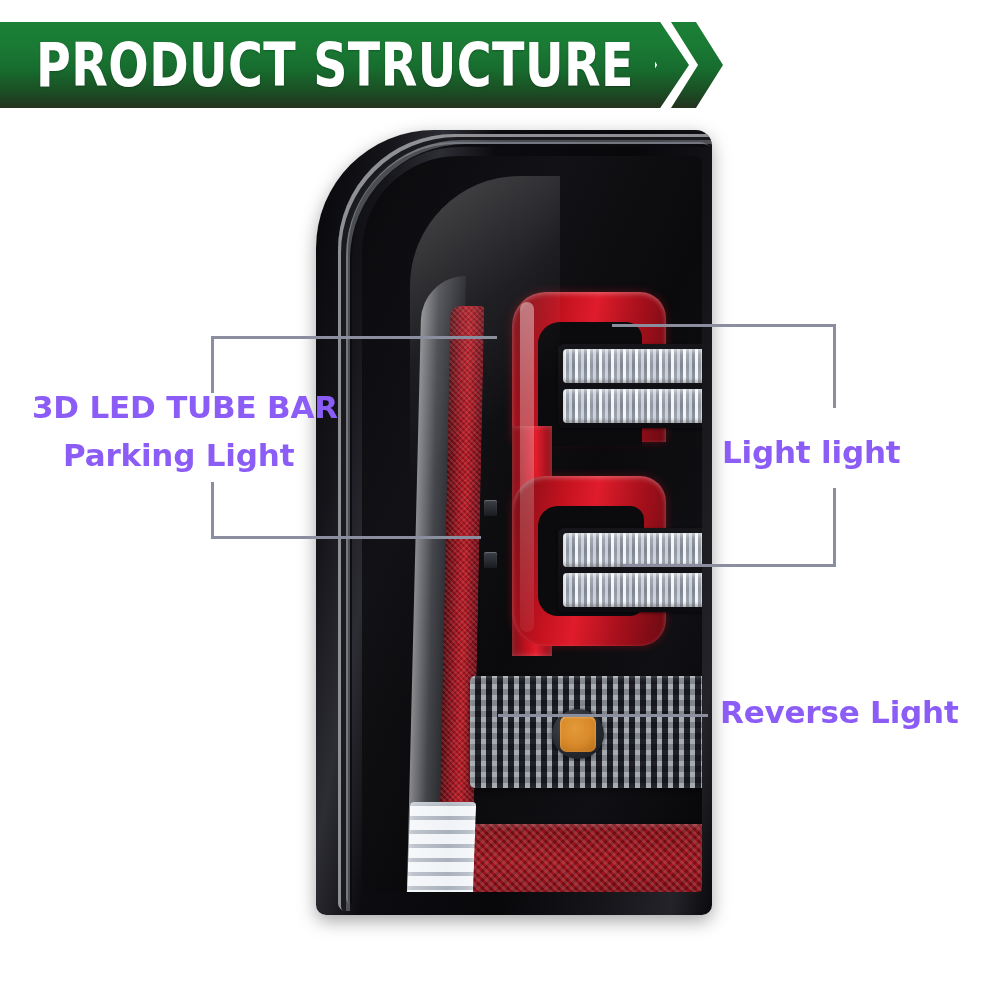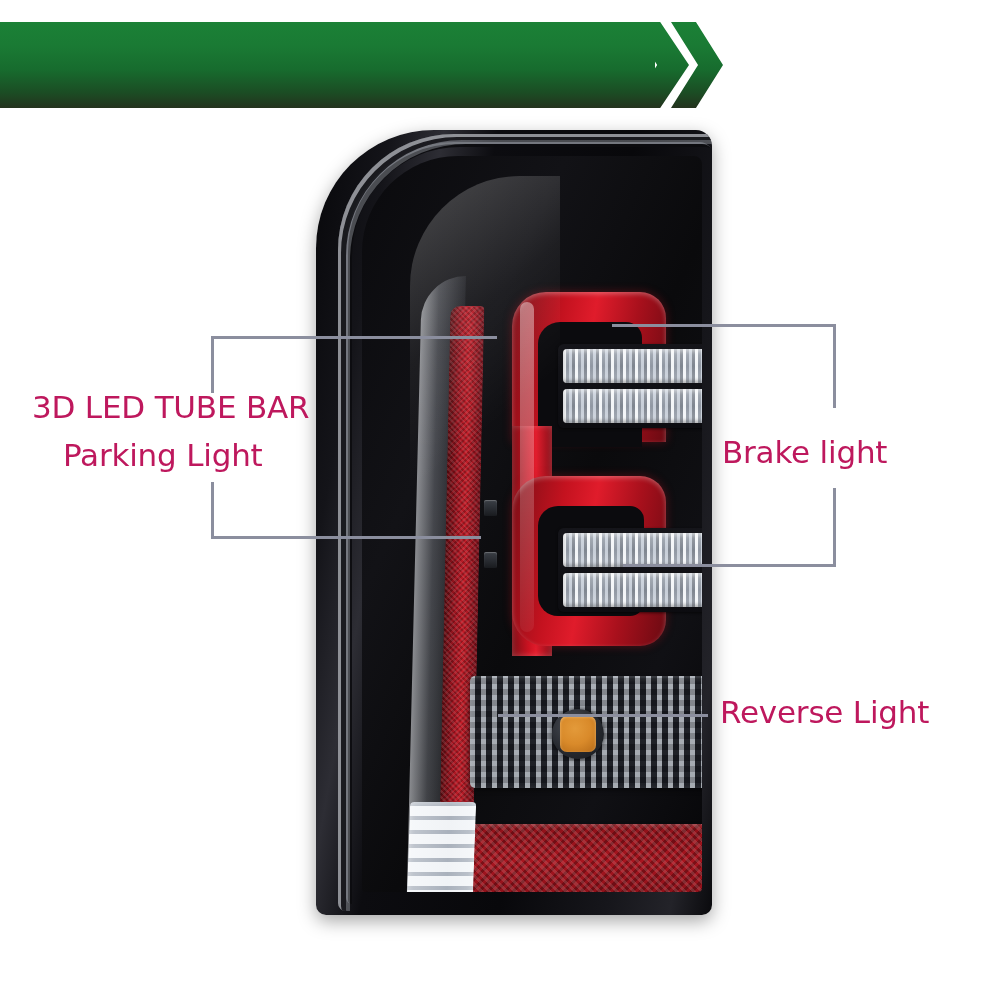--- a/index.html
+++ b/index.html
@@ -40,22 +40,22 @@
   .banner-title-inner{display:inline-block;transform:scaleX(.88) scaleY(1.12);transform-origin:left center;}
 
   
   .ln{position:absolute;background:#8b8e9e;}
   .ln-h{height:3px;}
   .ln-v{width:3px;}
 
   
   .label{
     position:absolute;
-    color:#be185d;
-    font-weight:normal;
+    color:#8b5cf6;
+    font-weight:bold;
     font-family:"DejaVu Sans", sans-serif;
     white-space:nowrap;
     letter-spacing:-0.2px;
   }
   #label-parking-1{left:32px;top:389px;font-size:31px;}
   #label-parking-2{left:57px;top:437px;font-size:31px;margin-left:6px;}
   #label-brake{left:722px;top:434px;font-size:31px;}
   #label-reverse{left:720px;top:694px;font-size:31px;text-align:right;}
 
   
@@ -225,20 +225,23 @@
 </style>
 </head>
 <body>
 
 <div id="stage">
 
   <div class="banner-wrap">
     <div class="banner-body"></div>
     <div class="banner-chev chev-a"></div>
     <div class="banner-chev chev-b"></div>
+    <div class="banner-title">
+      <span class="banner-title-inner">PRODUCT STRUCTURE</span>
+    </div>
   </div>
 
   <div id="product">
 
     <div class="shell">
 
       <div class="cavity">
 
         <div class="clearcol"></div>
         <div class="redstrip"></div>
@@ -286,21 +289,21 @@
     <div class="ln ln-h" style="left:211px;top:536px;width:270px;"></div>
     <div class="label" id="label-parking-1">3D LED TUBE BAR</div>
     <div class="label" id="label-parking-2">Parking Light</div>
   </div>
 
   <div>
     <div class="ln ln-h" style="left:612px;top:324px;width:224px;"></div>
     <div class="ln ln-v" style="left:833px;top:324px;height:84px;"></div>
     <div class="ln ln-v" style="left:833px;top:488px;height:79px;"></div>
     <div class="ln ln-h" style="left:623px;top:564px;width:213px;"></div>
-    <div class="label" id="label-brake">Brake light</div>
+    <div class="label" id="label-brake">Light light</div>
   </div>
 
   <div>
     <div class="ln ln-h" style="left:498px;top:714px;width:210px;"></div>
     <div class="label" id="label-reverse">Reverse Light</div>
   </div>
 
 </div>
 
 </body></html>

